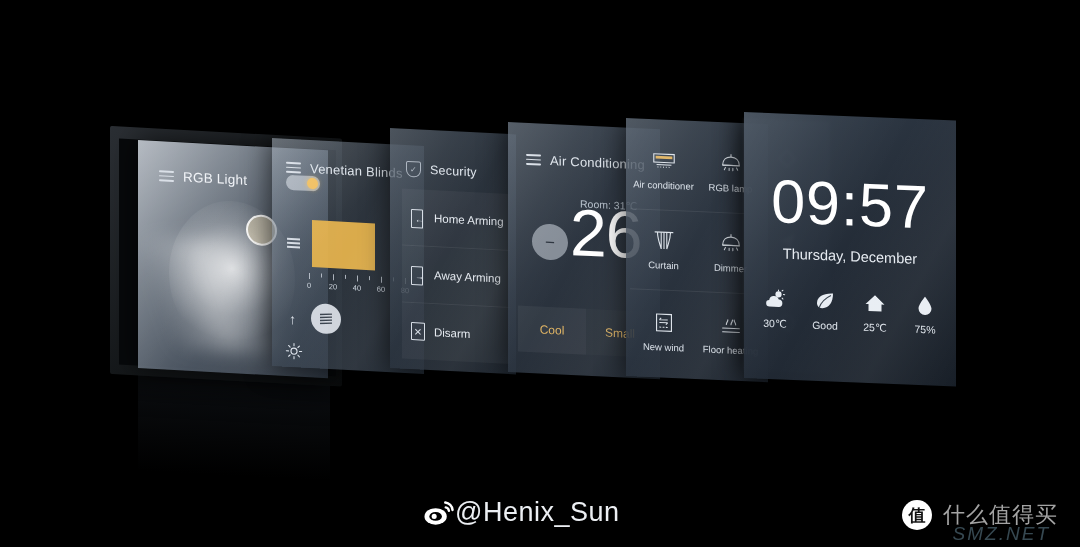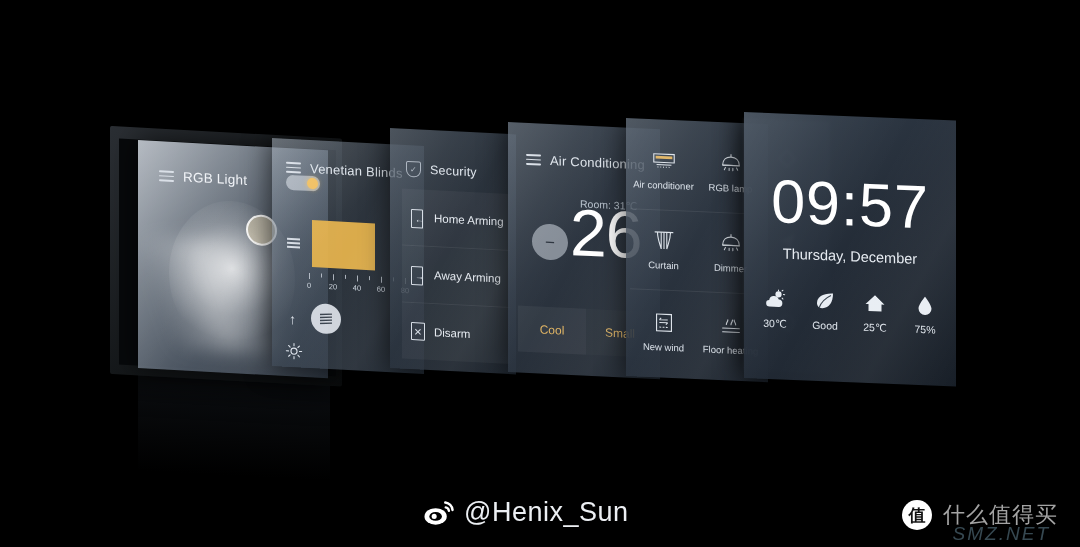--- a/index.html
+++ b/index.html
@@ -114,21 +114,21 @@
   .wcell .wv{font-size:10.5px;color:#dde3ea;}
 
   
   #ghost{left:744px;top:118px;width:86px;height:252px;transform:skewY(2.3deg);transform-origin:left top;
          background:linear-gradient(140deg,rgba(92,104,118,.42),rgba(46,56,68,.42));
          filter:blur(1.4px);}
   .ghostcell{position:absolute;left:0;right:0;display:flex;flex-direction:column;align-items:center;gap:6px;
              opacity:.33;color:#cdd5df;font-size:9px;}
 
   
-  .weibo{position:absolute;left:424px;top:497px;display:flex;align-items:center;gap:9px;}
+  .weibo{position:absolute;left:424px;top:497px;display:flex;align-items:center;}
   .weibo .logo{width:31px;height:26px;}
   .weibo .wtxt{font-size:27px;color:#eceff3;letter-spacing:.5px;}
   .smzdm{position:absolute;right:22px;top:500px;display:flex;align-items:center;gap:11px;}
   .smzdm .badge{width:30px;height:30px;border-radius:50%;background:#fff;color:#111;
                 display:flex;align-items:center;justify-content:center;font-size:17px;font-weight:bold;}
   .smzdm .stxt{font-size:22px;color:#a3a3a3;letter-spacing:1px;}
   .netmark{position:absolute;right:30px;top:523px;font-size:19px;letter-spacing:2px;
            color:rgba(120,160,180,.45);font-style:italic;text-align:center;}
   .reflect{position:absolute;left:138px;top:380px;width:192px;height:96px;transform:skewY(3.1deg);
            background:linear-gradient(180deg,rgba(40,48,58,.30),rgba(0,0,0,0));}

